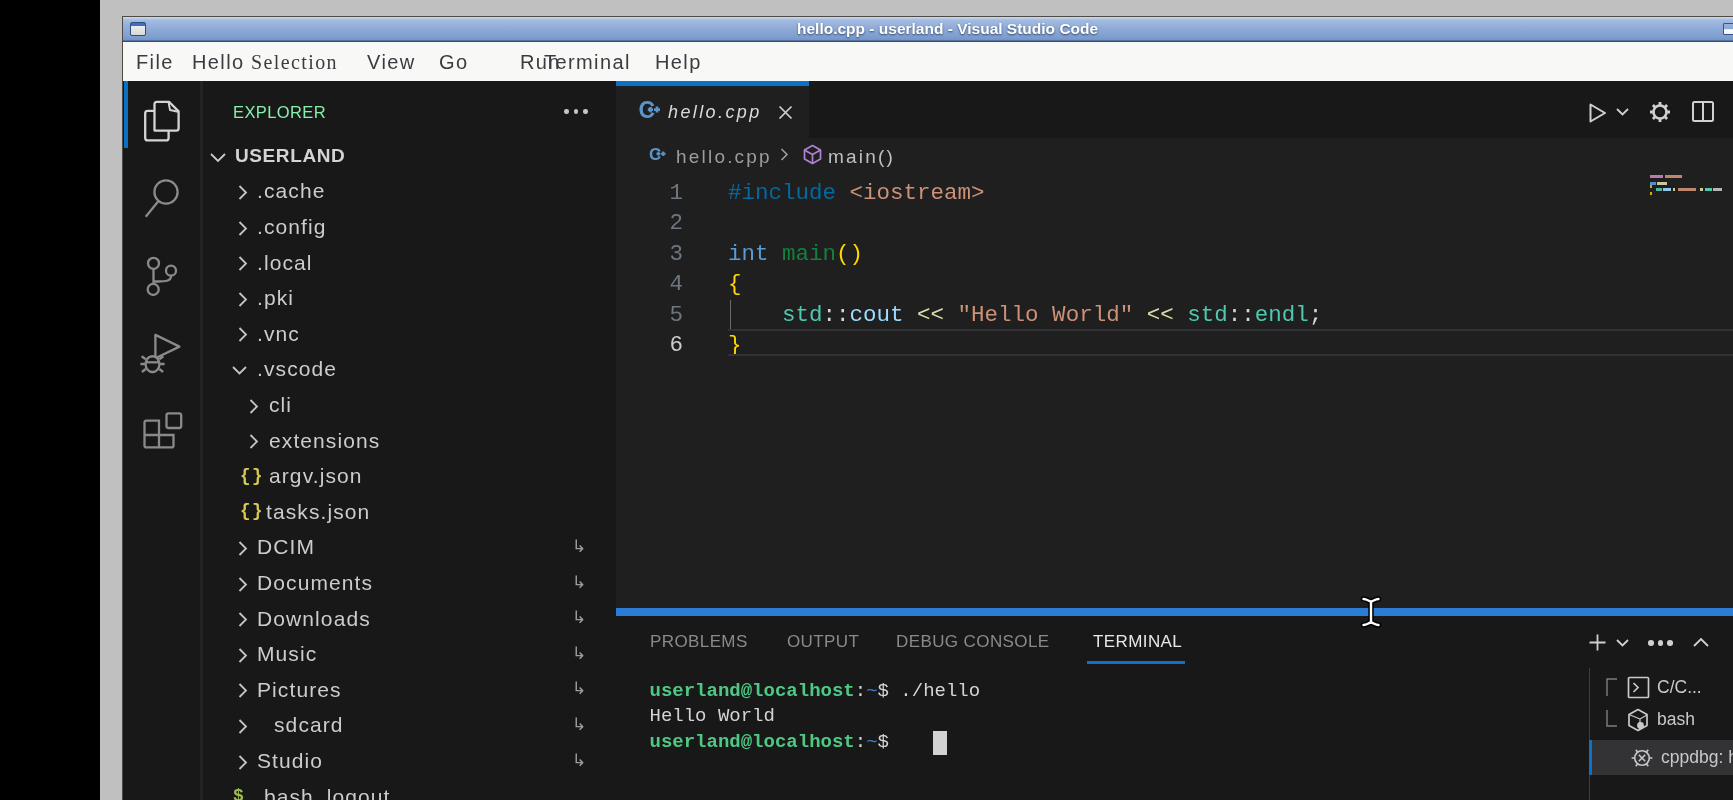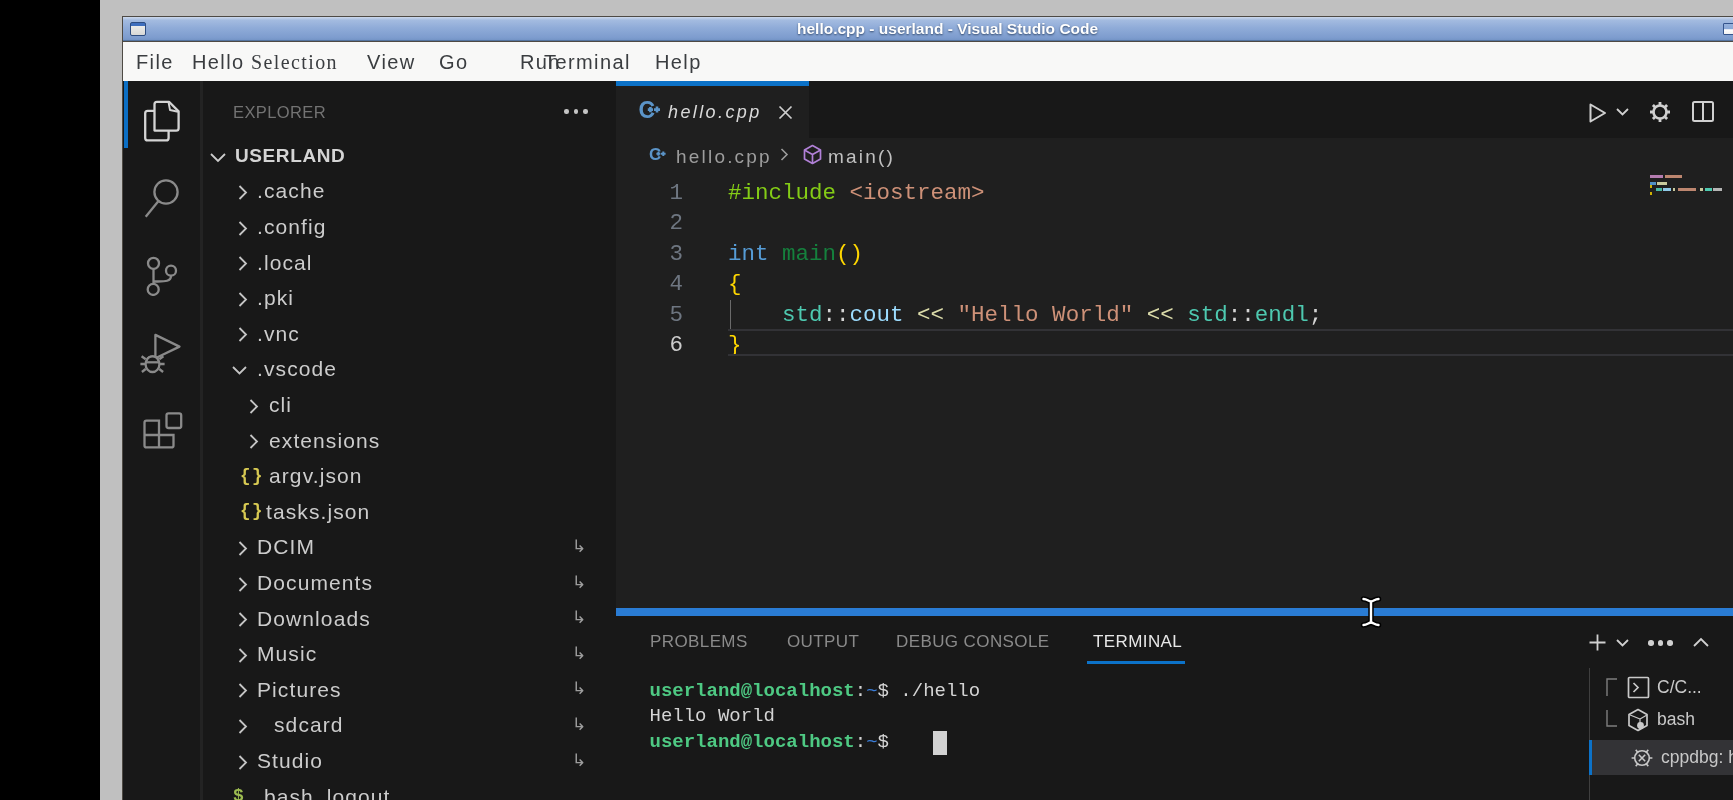--- a/index.html
+++ b/index.html
@@ -73,21 +73,21 @@
   <ellipse cx="18.5" cy="34.2" rx="6.9" ry="7.8" fill="#181818"></ellipse>
   <path d="M12.7 30 A6.5 6.5 0 0 1 24.3 30" fill="#181818"></path>
   <path d="M11.6 32.3 H25.4"></path>
   </g>
 </svg>
 <svg class="abs" style="left:136px; top:398px;" width="50" height="56" viewBox="0 0 50 56" fill="none" stroke="#8a8a8a" stroke-width="2.3">
   <rect x="30.5" y="15.3" width="14.7" height="14.7" rx="2"></rect>
   <path d="M23 22.6 H10.5 Q8.5 22.6 8.5 24.6 V47.4 Q8.5 49.4 10.5 49.4 H35.5 Q37.5 49.4 37.5 47.4 V37 H23 Z M8.5 37 H23 M23 37 V49.4"></path>
 </svg>
 
-<div class="abs" style="left:233px; top:103px; font-size:16.5px; color:#737373; letter-spacing:0.4px;">EXPLORER</div>
+<div class="abs" style="left:233px; top:103px; font-size:16.5px; color:#86efac; letter-spacing:0.4px;">EXPLORER</div>
 <div class="abs" style="left:564px; top:109px; display:flex; gap:5px;">
   <i style="width:4.5px;height:4.5px;border-radius:50%;background:#c5c5c5;"></i>
     <i style="width:4.5px;height:4.5px;border-radius:50%;background:#c5c5c5;"></i>
     <i style="width:4.5px;height:4.5px;border-radius:50%;background:#c5c5c5;"></i>
 </div>
 <svg class="abs" style="left:209px; top:152px;" width="18" height="11" viewBox="0 0 18 11" fill="none" stroke="#cccccc" stroke-width="1.8">
     <path d="M2 2 L9 9 L16 2"></path>
   </svg>
 <div class="abs" style="left:235px; top:145px; font-size:19px; font-weight:bold; color:#d4d4d4; letter-spacing:0.6px;">USERLAND</div>
 
@@ -216,21 +216,21 @@
     <path d="M12 2 V21"></path>
   </svg>
 
 <div class="lnum" style="left:646px; top:179.7px;">1</div>
 <div class="lnum" style="left:646px; top:210.2px;">2</div>
 <div class="lnum" style="left:646px; top:240.7px;">3</div>
 <div class="lnum" style="left:646px; top:271.2px;">4</div>
 <div class="lnum" style="left:646px; top:301.7px;">5</div>
 <div class="lnum" style="left:646px; top:332.2px; color:#cccccc;">6</div>
 
-<div class="codeline" style="left:728px; top:179.7px;"><span style="color:#84cc16">#include</span> <span style="color:#ce9178">&lt;iostream&gt;</span></div>
+<div class="codeline" style="left:728px; top:179.7px;"><span style="color:#0369a1">#include</span> <span style="color:#ce9178">&lt;iostream&gt;</span></div>
 <div class="codeline" style="left:728px; top:240.7px;"><span style="color:#569cd6">int</span> <span style="color:#15803d">main</span><span style="color:#ffd700">()</span></div>
 <div class="codeline" style="left:728px; top:271.2px;"><span style="color:#ffd700">{</span></div>
 <div class="codeline" style="left:728px; top:301.7px;">    <span style="color:#4ec9b0">std</span><span style="color:#d4d4d4">::</span><span style="color:#9cdcfe">cout</span> <span style="color:#dcdcaa">&lt;&lt;</span> <span style="color:#ce9178">"Hello World"</span> <span style="color:#dcdcaa">&lt;&lt;</span> <span style="color:#4ec9b0">std</span><span style="color:#d4d4d4">::</span><span style="color:#4ec9b0">endl</span><span style="color:#d4d4d4">;</span></div>
 <div class="codeline" style="left:728px; top:332.2px;"><span style="color:#ffd700">}</span></div>
 <div class="abs" style="left:729.5px; top:300px; width:1.5px; height:29px; background:#6a6a6a;"></div>
 <div class="abs" style="left:728px; top:329px; width:1005px; height:1.5px; background:#323236;"></div>
 <div class="abs" style="left:728px; top:354px; width:1005px; height:1.5px; background:#323236;"></div>
 
 <div class="abs" style="left:1649.5px; top:175px; width:13.5px; height:3px; opacity:0.9; background:#c586c0;"></div>
 <div class="abs" style="left:1665px; top:175px; width:17px; height:3px; opacity:0.9; background:#ce9178;"></div>

